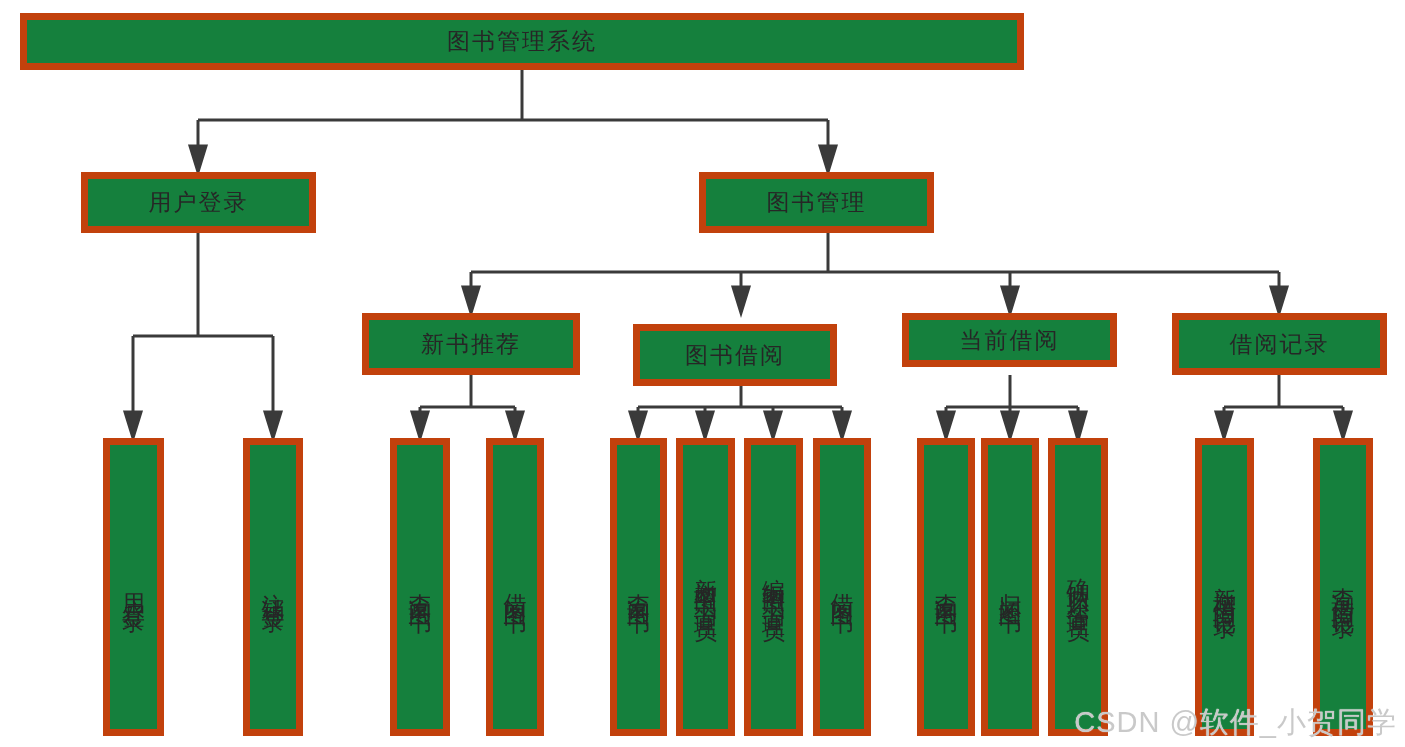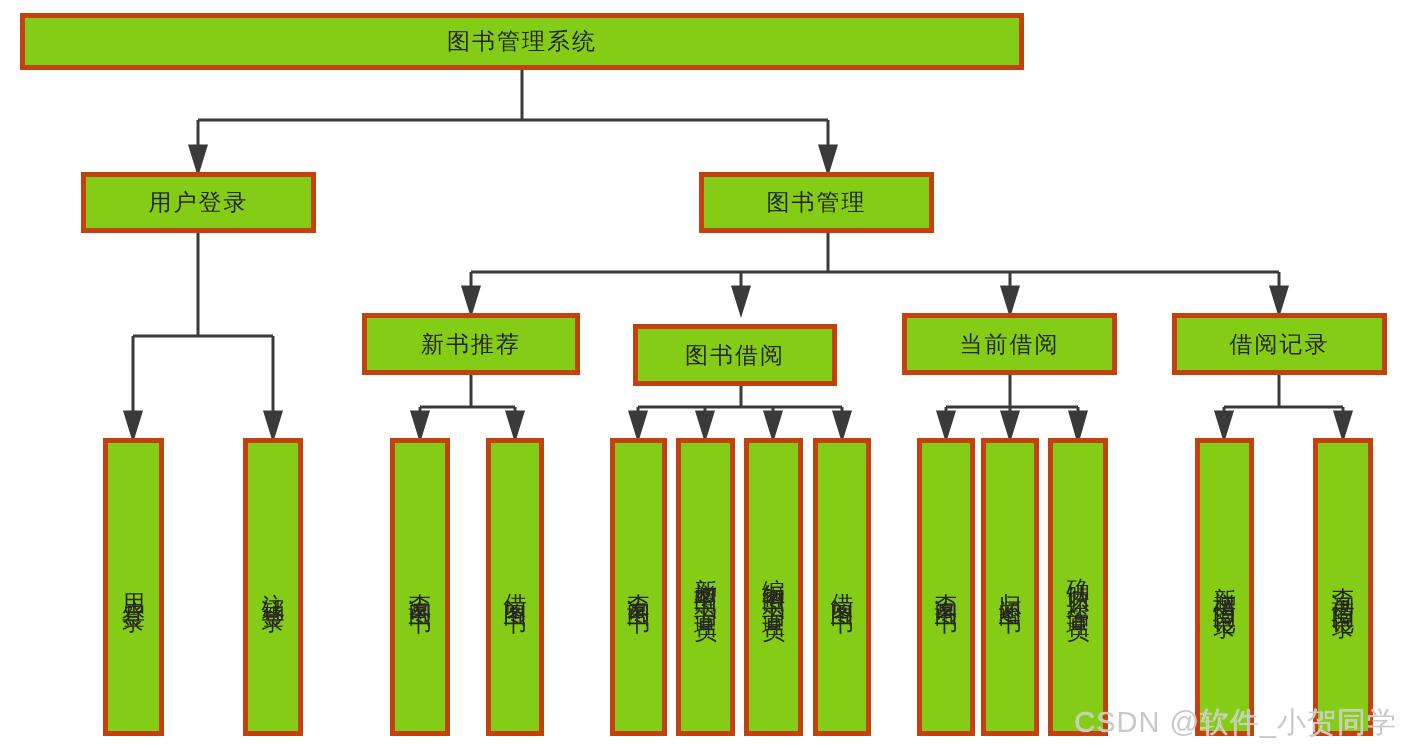--- a/index.html
+++ b/index.html
@@ -6,22 +6,22 @@
   #canvas {
     position:relative;
     width:1405px; height:747px;
     background:#ffffff;
     font-family:"Liberation Sans", sans-serif;
     overflow:hidden;
   }
   #connector-layer { position:absolute; left:0; top:0; width:1405px; height:747px; }
   .box {
     position:absolute;
-    border:5px solid #c2410c;
-    background:#84cc16;
+    border:7px solid #c2410c;
+    background:#15803d;
     box-sizing:border-box;
     display:flex; align-items:center; justify-content:center;
     color:#262626;
     font-size:23px;
     letter-spacing:2px;
     z-index:2;
   }
   .vbox {
     writing-mode:vertical-rl;
     text-orientation:mixed;
@@ -29,21 +29,21 @@
     line-height:1.25;
     font-size:23px;
     text-align:center;
   }
   
   #node-root        { left:20px;  top:13px;  width:1004px; height:57px; }
   #node-user-login  { left:81px;  top:172px; width:235px;  height:61px; }
   #node-book-mgmt   { left:699px; top:172px; width:235px;  height:61px; }
   #node-new-book    { left:362px; top:313px; width:218px;  height:62px; }
   #node-book-borrow { left:633px; top:324px; width:204px;  height:62px;font-family:Liberation Serif, serif; }
-  #node-cur-borrow  { left:902px; top:313px; width:215px;  height:62px; }
+  #node-cur-borrow  { left:902px; top:313px; width:215px;  height:54px; }
   #node-borrow-rec  { left:1172px;top:313px; width:215px;  height:62px; }
 
   #leaf-user-login  { left:103px; top:438px; width:61px; height:298px; }
   #leaf-logout      { left:243px; top:438px; width:60px; height:298px; }
   #leaf-nb-query    { left:390px; top:438px; width:60px; height:298px; }
   #leaf-nb-borrow   { left:486px; top:438px; width:58px; height:298px; }
   #leaf-bb-query    { left:610px; top:438px; width:57px; height:298px; }
   #leaf-bb-add      { left:676px; top:438px; width:59px; height:298px; }
   #leaf-bb-edit     { left:744px; top:438px; width:59px; height:298px; }
   #leaf-bb-borrow   { left:813px; top:438px; width:58px; height:298px; }

